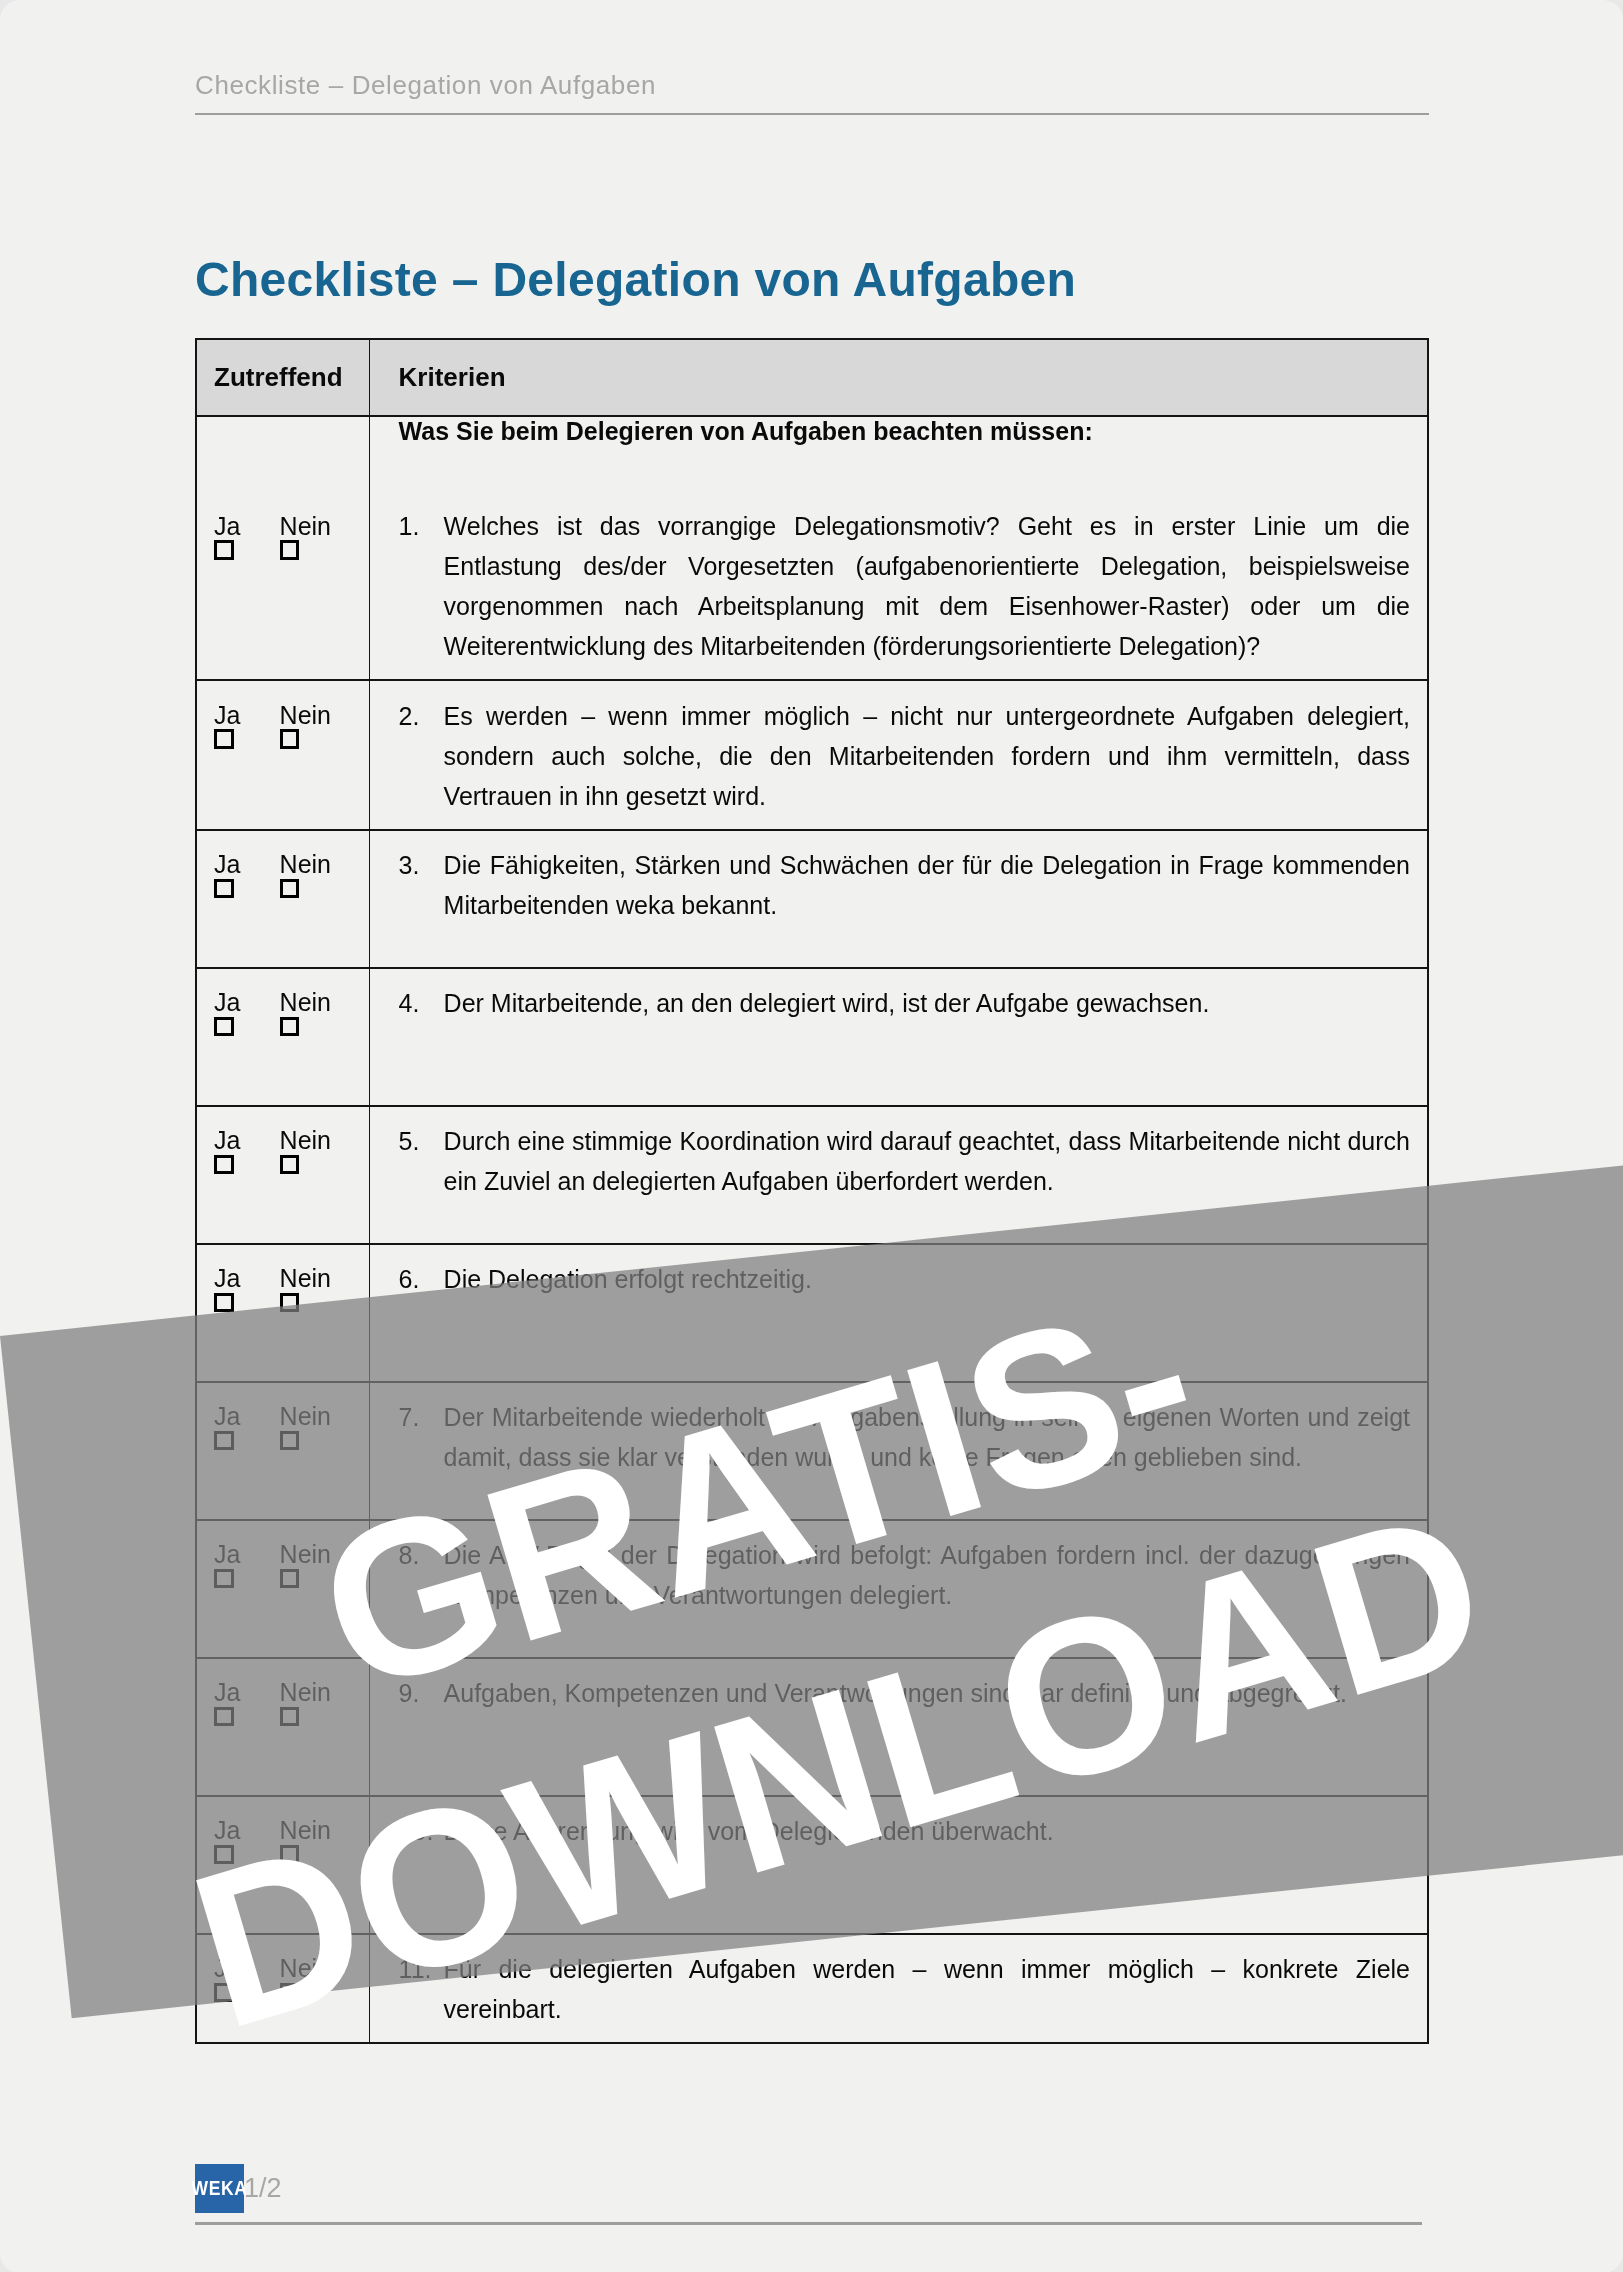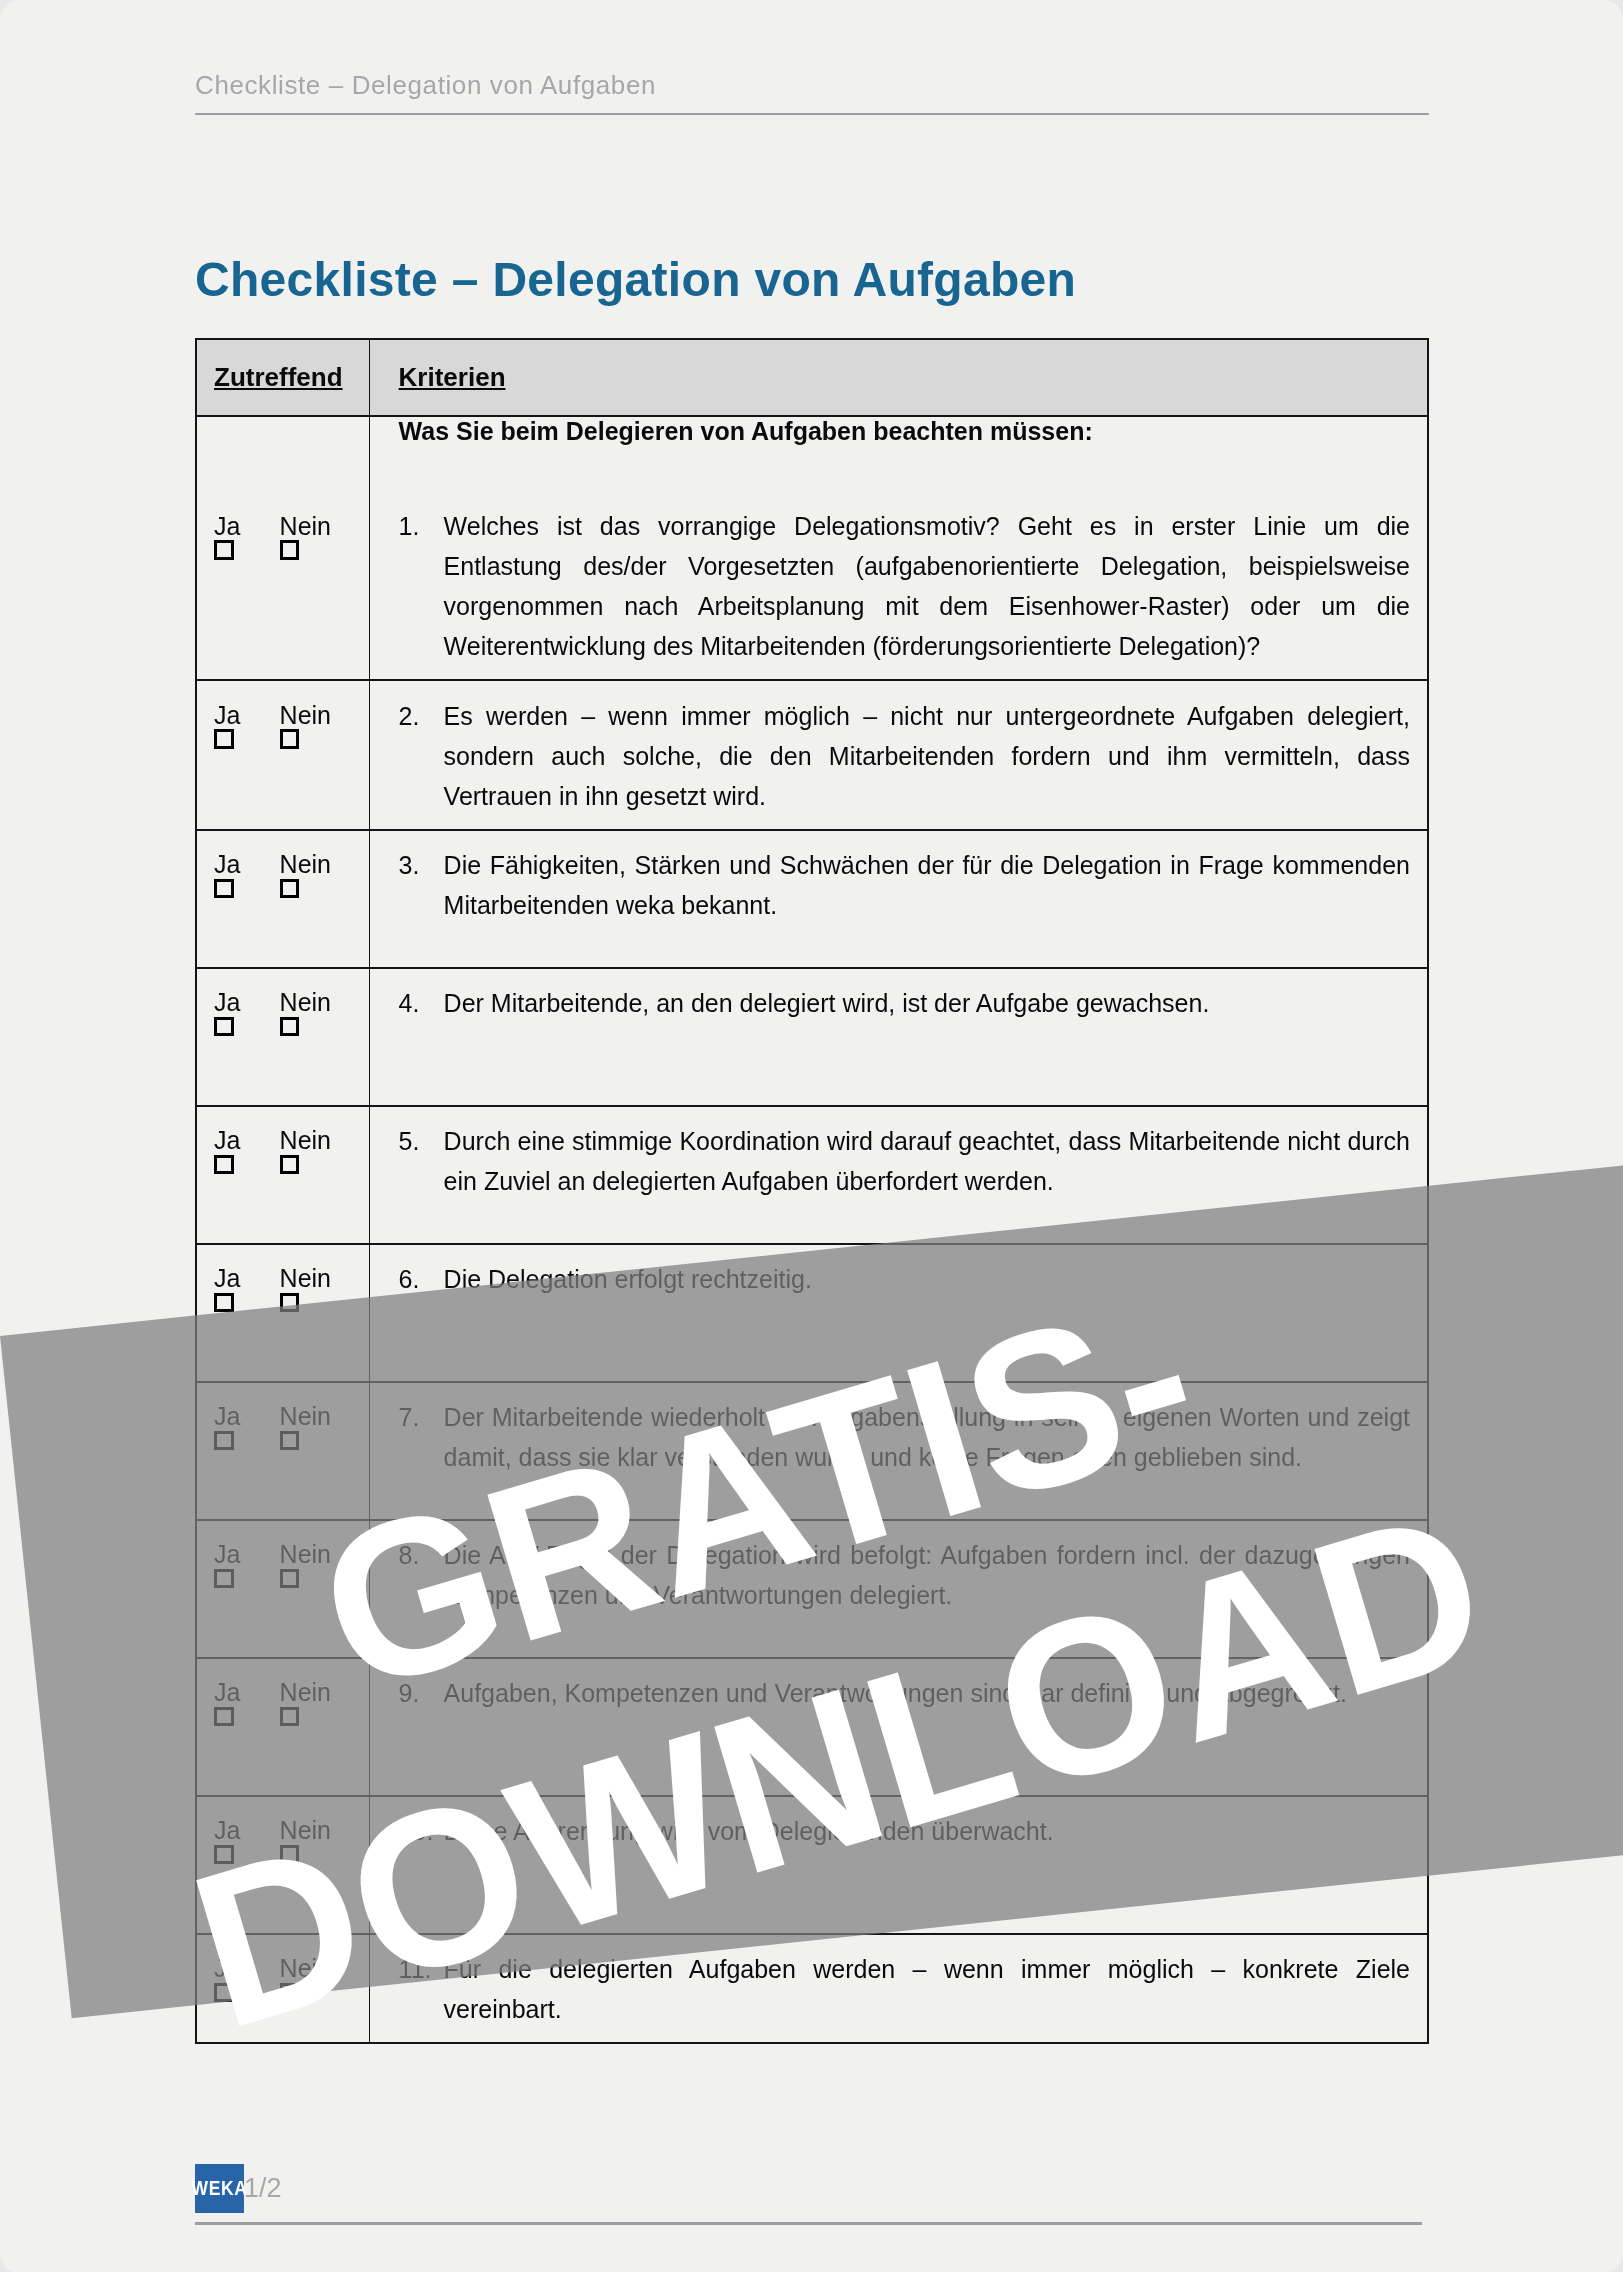--- a/index.html
+++ b/index.html
@@ -32,21 +32,21 @@
   
   .check-table {
     position:absolute; left:195px; top:338px; width:1234px;
     border:2.6px solid var(--border,#141414);
   }
   .t-row { display:flex; border-top:2.6px solid var(--border,#141414); }
   .t-row:first-child { border-top:none; }
   .c1 { width:173px; flex:0 0 173px; border-right:1.9px solid var(--border,#141414); }
   .c2 { flex:1; }
   .head-row { background:var(--head_bg,#d8d8d8); height:75px; }
-  .head-row .c1, .head-row .c2 { display:flex; align-items:center;text-decoration:underline; }
+  .head-row .c1, .head-row .c2 { display:flex; align-items:center; }
   .head-row .hcell { font-weight:bold; font-size:26px; }
   .head-row .c1 .hcell { padding-left:17px; }
   .head-row .c2 .hcell { padding-left:28.6px; }
   .sub-row { height:77px; }
   .sub-row .c2 { display:flex; }
   .sub-label { font-weight:bold; font-size:25px; padding-left:28.6px; }
   .crit-row { min-height:138px; }
   .crit-row:last-child { min-height:106px; }
   .yn-cell {
     display:flex; justify-content:space-between;

